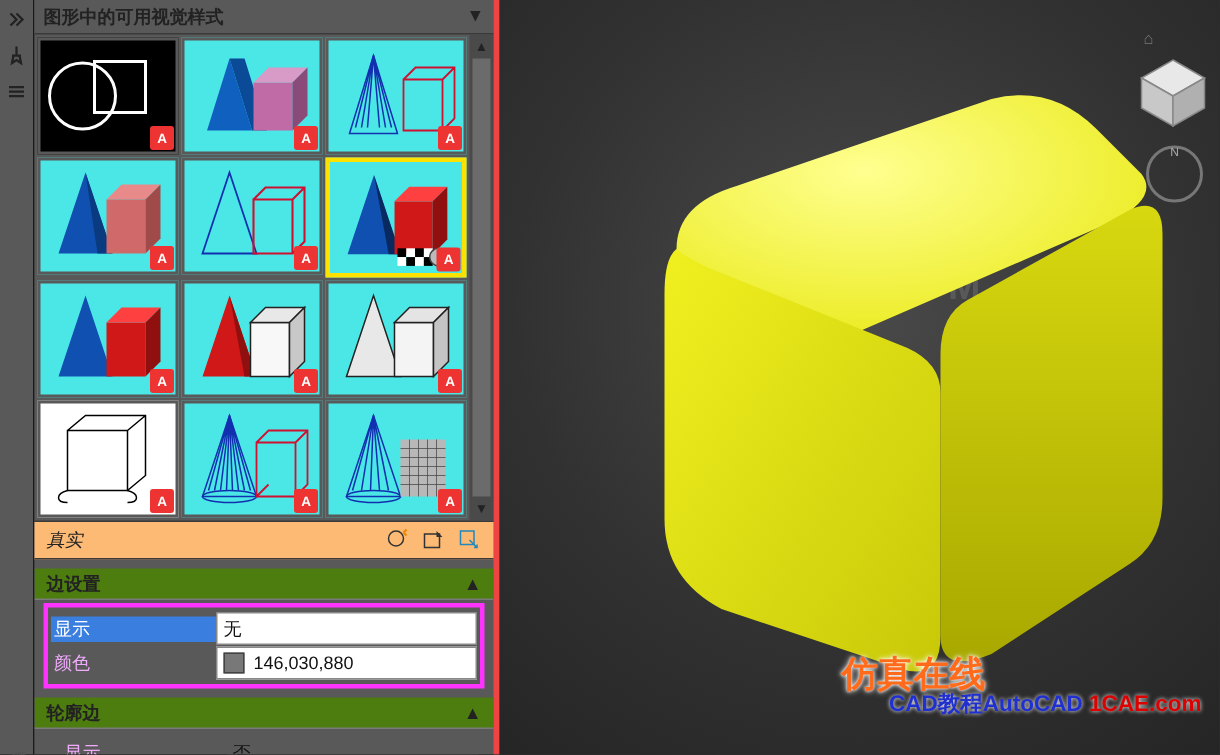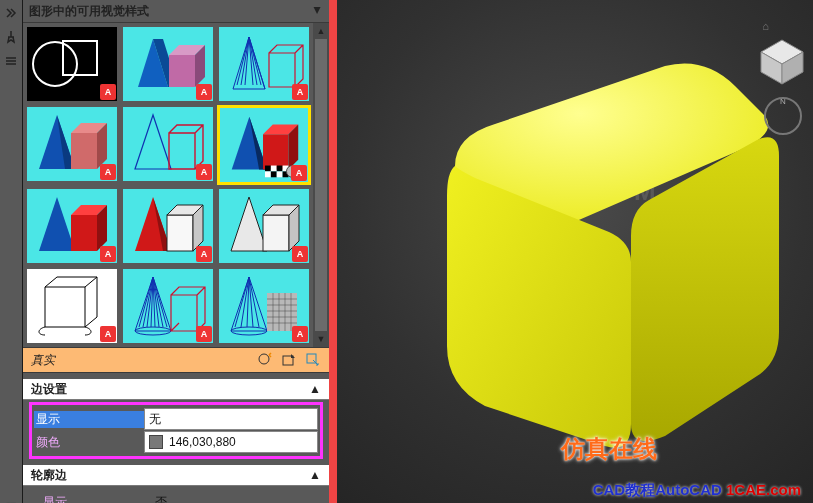--- a/index.html
+++ b/index.html
@@ -3,59 +3,59 @@
 <meta charset="utf-8">
 <style>
   html,body{margin:0;padding:0;width:813px;height:503px;overflow:hidden;font-family:"Microsoft YaHei","SimSun",sans-serif;font-size:12px;background:#2d2d2d;}
   .app{display:flex;width:100%;height:100%;}
   
   .toolstrip{width:22px;background:#595959;border-right:1px solid #1a1a1a;display:flex;flex-direction:column;align-items:center;padding-top:4px;gap:6px;}
   .toolstrip .tbtn{width:18px;height:18px;color:#222;display:flex;align-items:center;justify-content:center;font-size:11px;}
   .toolstrip .tbtn svg{width:14px;height:14px;stroke:#222;fill:none;stroke-width:1.5;}
   .vtext{writing-mode:vertical-rl;color:#555;font-size:11px;margin-top:auto;margin-bottom:10px;}
   
-  .panel{width:306px;background:#595959;display:flex;flex-direction:column;border-right:8px solid #ef4444;color:#222;}
+  .panel{width:306px;background:#595959;display:flex;flex-direction:column;border-right:4px solid #ef4444;color:#222;}
   .panel-head{height:22px;display:flex;align-items:center;padding:0 6px;background:#595959;font-weight:bold;color:#222;border-bottom:1px solid #3a3a3a;justify-content:space-between;}
   .panel-head .chev{transform:rotate(180deg);}
   .thumb-wrap{display:flex;border-bottom:1px solid #3a3a3a;}
   .thumb-grid{flex:1;display:grid;grid-template-columns:repeat(3,1fr);gap:2px;padding:2px;}
   .thumb{position:relative;background:#4be6e6;height:74px;border:2px solid #595959;overflow:hidden;display:flex;align-items:center;justify-content:center;}
   .thumb.sel{border:3px solid #ffe100;}
   .thumb .badge{position:absolute;right:1px;bottom:1px;width:16px;height:16px;background:#e33;border-radius:2px;display:flex;align-items:center;justify-content:center;color:#fff;font-size:9px;font-weight:bold;}
   .thumb.black{background:#000;}
   .thumb svg{width:100%;height:100%;}
   .vs-scroll{width:16px;background:#4a4a4a;display:flex;flex-direction:column;}
   .vs-scroll .sbtn{height:16px;display:flex;align-items:center;justify-content:center;font-size:9px;color:#222;}
   .vs-scroll .thumb-bar{flex:1;background:#6b6b6b;margin:0 2px;}
   .style-name-row{height:24px;display:flex;align-items:center;justify-content:space-between;padding:0 8px;background:#fdba74;border-bottom:1px solid #3a3a3a;font-style:italic;}
   .style-name-row .icons{display:flex;gap:8px;align-items:center;}
   .style-name-row .icons span{width:16px;height:16px;display:flex;align-items:center;justify-content:center;font-size:13px;color:#333;}
   .props-scroll{flex:1;overflow:hidden;padding:6px 0 0 0;}
   .section{margin-bottom:4px;}
-  .section-head{height:20px;display:flex;align-items:center;justify-content:space-between;background:#ffffff;padding:0 8px;font-weight:bold;color:#222;border-bottom:1px solid #7a7a7a;}
+  .section-head{height:20px;display:flex;align-items:center;justify-content:space-between;background:#4d7c0f;padding:0 8px;font-weight:bold;color:#222;border-bottom:1px solid #7a7a7a;}
   .prop-rows{padding:4px 10px 4px 18px;}
   .highlight-box{border:3px solid #ff33ff;padding:2px;margin:2px 6px 6px 6px;}
   .prop-row{display:flex;align-items:center;height:22px;margin:1px 0;}
   .prop-row .lab{width:108px;color:#f0abfc;padding-left:2px;}
   .prop-row .lab.sel{background:#3a7fe0;color:#fff;}
   .prop-row .val{flex:1;height:20px;background:#fff;border:1px solid #888;display:flex;align-items:center;padding:0 4px;gap:6px;color:#111;}
   .prop-row .val .swatch{width:12px;height:12px;background:#787878;border:1px solid #444;}
   .prop-row .val.dd::after{content:"▾";margin-left:auto;opacity:0;} 
   
   .viewport{flex:1;background:radial-gradient(circle at 50% 40%,#4a4a4a 0%,#313131 60%,#252525 100%);position:relative;overflow:hidden;}
   .cube3d{position:absolute;left:28px;top:36px;width:420px;height:420px;}
   .cube3d svg{width:100%;height:100%;}
   .viewcube{position:absolute;right:4px;top:34px;width:54px;height:54px;}
   .viewcube svg{width:100%;height:100%;}
   .vchome{position:absolute;right:44px;top:20px;font-size:11px;color:#777;}
   .compass{position:absolute;right:8px;top:94px;width:44px;height:44px;}
   .watermark{position:absolute;left:50%;top:38%;transform:translate(-50%,-50%);color:rgba(255,255,255,0.12);font-size:26px;font-weight:bold;letter-spacing:4px;pointer-events:none;}
   
   .ov-tag{position:absolute;right:156px;bottom:38px;color:#ff6b1a;font-size:24px;font-weight:bold;text-shadow:0 0 4px #fff,0 0 2px #fff;}
-  .ov-link{position:absolute;right:12px;bottom:3px;color:#2030d0;font-size:15px;font-weight:bold;text-shadow:0 0 3px #fff;}
+  .ov-link{position:absolute;right:12px;bottom:24px;color:#2030d0;font-size:15px;font-weight:bold;text-shadow:0 0 3px #fff;}
   .ov-link .red{color:#d00;}
 </style>
 </head>
 <body>
 
 <div class="app">
 
   <div class="toolstrip">
     <div class="tbtn">
       <svg viewBox="0 0 14 14">

